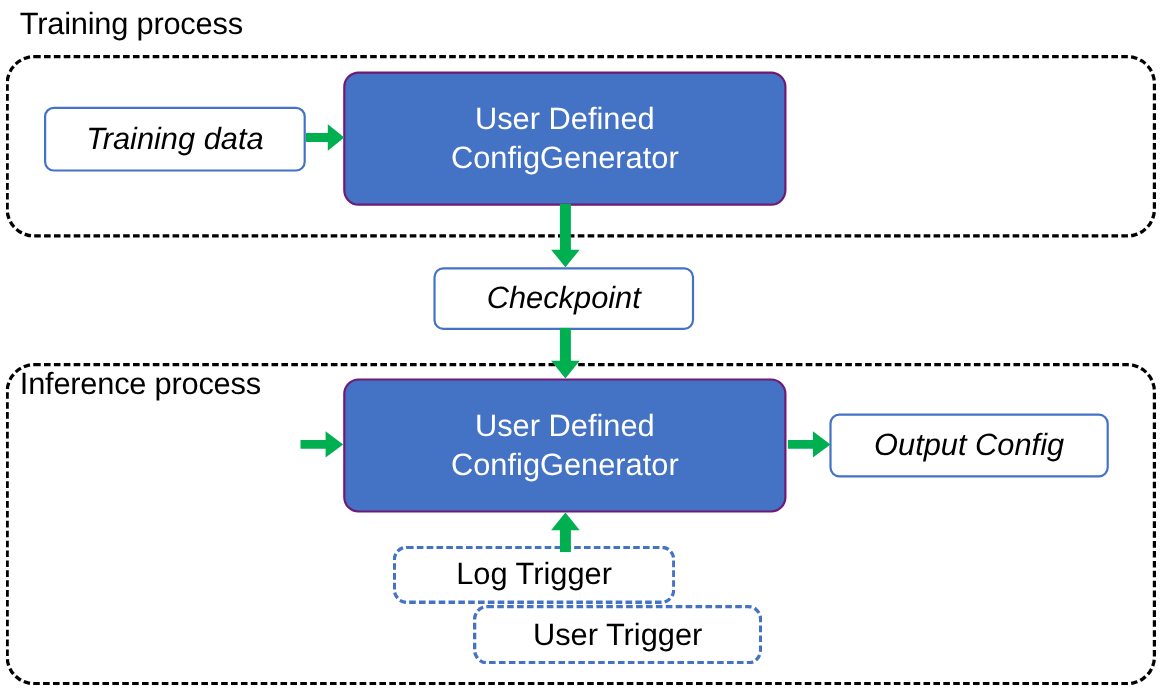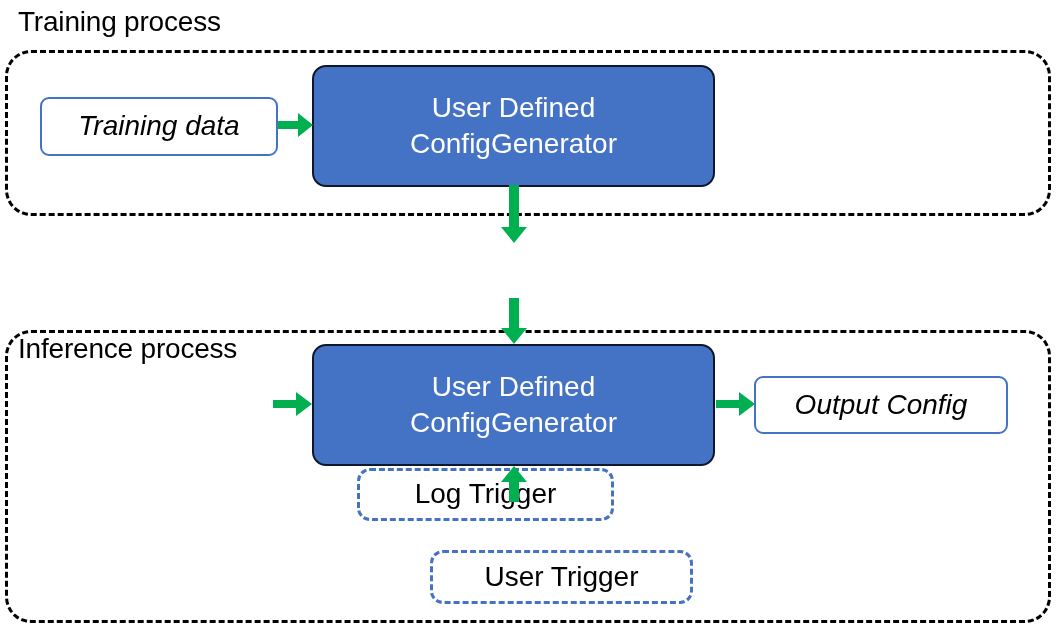--- a/index.html
+++ b/index.html
@@ -97,21 +97,21 @@
 
   
   .node-filled {
     position: absolute;
     box-sizing: border-box;
     display: flex;
     flex-direction: column;
     align-items: center;
     justify-content: center;
     background: #4472C4;
-    border: 2px solid #0f172a;
+    border: 2px solid #701a75;
     border-radius: 14px;
     color: #ffffff;
     font-size: 28px;
     line-height: 1.3;
     text-align: center;
     white-space: nowrap;
   }
   #node-generator-training {
     left: 312px;
     top: 65px;
@@ -136,21 +136,21 @@
     border: 3px dashed #4472C4;
     border-radius: 13px;
     color: #000000;
     font-size: 28px;
     line-height: 1.15;
     text-align: center;
     white-space: nowrap;
   }
   #node-log-trigger {
     left: 357px;
-    top: 468px;
+    top: 496px;
     width: 257px;
     height: 53px;
     z-index: 3;
   }
   #node-clock-trigger {
     left: 430px;
     top: 550px;
     width: 263px;
     height: 54px;
     z-index: 4;
@@ -183,20 +183,21 @@
 
   <div class="group-box" id="group-inference"></div>
 
   <div class="node" id="node-training-data">Training data</div>
 
   <div class="node-filled" id="node-generator-training">
     <span>User Defined</span>
     <span>ConfigGenerator</span>
   </div>
 
+  <div class="node" id="node-checkpoint">Checkpoint</div>
 
 
   <div class="node-filled" id="node-generator-inference">
     <span>User Defined</span>
     <span>ConfigGenerator</span>
   </div>
 
   <div class="node" id="node-output-config">Output Config</div>
 
   <div class="node-dashed" id="node-log-trigger">Log Trigger</div>

